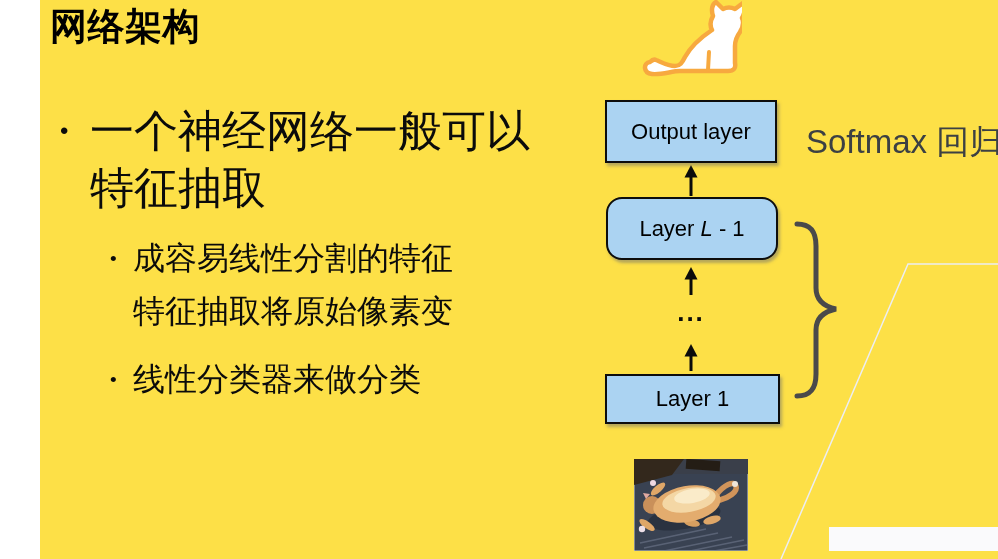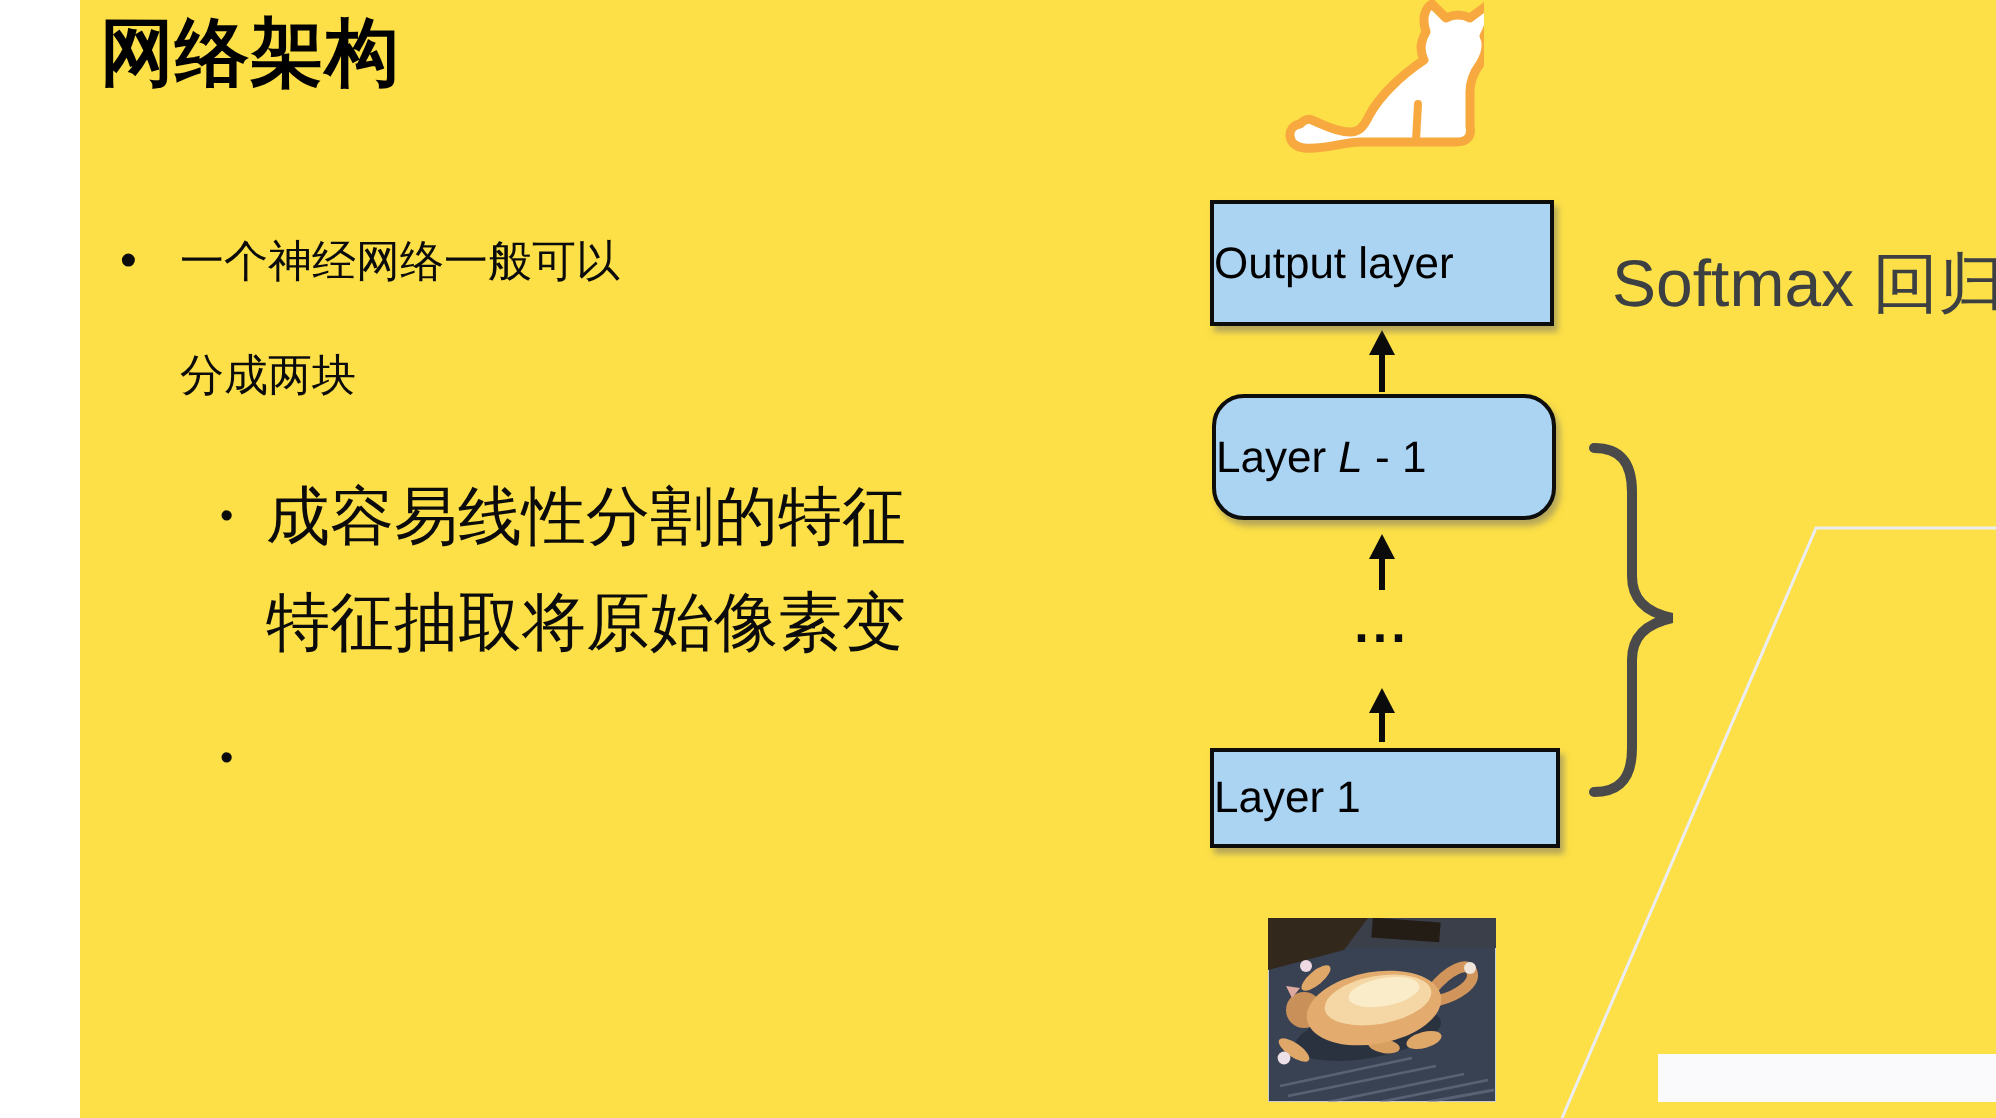--- a/index.html
+++ b/index.html
@@ -10,32 +10,32 @@
   .abs { position:absolute; }
 
   .title {
     position:absolute; left:10px; top:2px; margin:0;
     font-size:37px; font-weight:bold; color:#000000; letter-spacing:0.5px;
   }
 
   .bullets { position:absolute; left:20px; top:102px; color:#0b0b0b; }
   .row { display:flex; }
   .main-marker { width:30px; font-size:24px; line-height:57px; flex:none; }
-  .main-text { font-size:22px; line-height:57px; }
+  .main-text { font-size:44px; line-height:57px; }
   .subs { margin-left:50px; margin-top:16px; }
   .sub-row { display:flex; }
   .sub-row + .sub-row { margin-top:15px; }
   .sub-marker { width:23px; font-size:19px; line-height:53px; flex:none; }
   .sub-text { font-size:32px; line-height:53px; }
 
   .nbox {
     position:absolute; box-sizing:border-box;
     background:#abd3f2; border:2.5px solid #0d0d0d;
     box-shadow:2px 3px 3px rgba(110,110,110,0.5);
-    display:flex; align-items:center; 
+    display:flex; align-items:center; justify-content:center;
     font-size:22px; color:#000000; white-space:pre;
   }
   #box-output { left:565px; top:100px; width:172px; height:63px; }
   #box-lm1   { left:566px; top:197px; width:172px; height:63px;border-radius:16px; }
   #box-l1    { left:565px; top:374px; width:175px; height:50px; }
 
   .side-label { position:absolute; font-size:33px; color:#3c4043; white-space:pre; }
   #softmax-label { left:766px; top:120px; }
   #feature-label { left:814px; top:297px; }
 
@@ -57,33 +57,34 @@
     <path d="M998,264 L868,264 L741,559" fill="none" stroke="#ecedf2" stroke-width="1.5"></path>
   </svg>
 
   <h1 class="title">网络架构</h1>
 
   <div class="bullets">
     <div class="row">
       <span class="main-marker">•</span>
       <div class="main-text">
         <div>一个神经网络一般可以</div>
-        <div>分成两块</div>
+        <div>特征抽取</div>
       </div>
     </div>
     <div class="subs">
       <div class="sub-row">
         <span class="sub-marker">•</span>
         <div class="sub-text">
           <div>成容易线性分割的特征</div>
           <div>特征抽取将原始像素变</div>
         </div>
       </div>
       <div class="sub-row">
         <span class="sub-marker">•</span>
+        <div class="sub-text">线性分类器来做分类</div>
       </div>
     </div>
   </div>
 
   <svg class="abs" style="left:602px; top:0px;" width="100" height="80" viewBox="0 0 100 80">
     <path d="M8,62 C1,63 1,73 10,74 C20,75 30,71 38,71 L86,71 C92,71 94,68 93,63 L93,46
              C93,40 95,36 98,32 C101,27 102,22 100,18 C103,13 104,6 101,3 L93,9
              C89,7 85,7 81,9 L74,2 C70,4 69,10 71,16 C68,21 68,26 70,30
              C58,38 48,48 43,57 C40,63 38,66 33,66 C26,66 19,62 14,60 C12,59 10,60 8,62 Z" fill="#ffffff" stroke="#f7a93f" stroke-width="4.5" stroke-linejoin="round" stroke-linecap="round"></path>
     <path d="M66,70 L67,52" fill="none" stroke="#f7a93f" stroke-width="4" stroke-linecap="round"></path>

